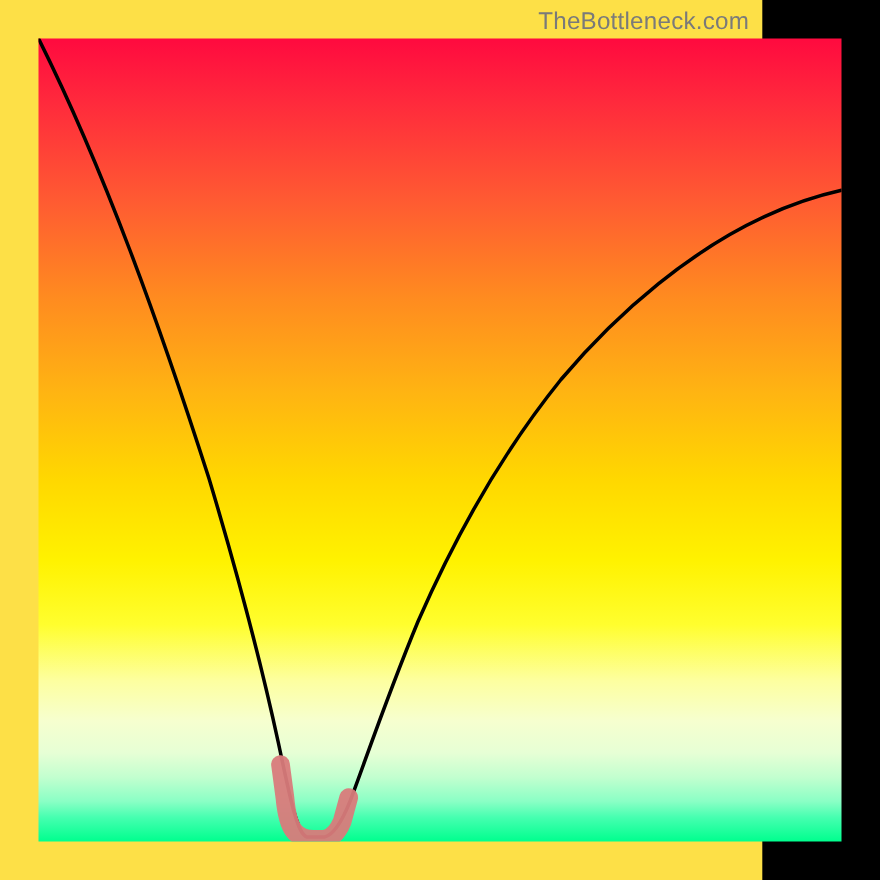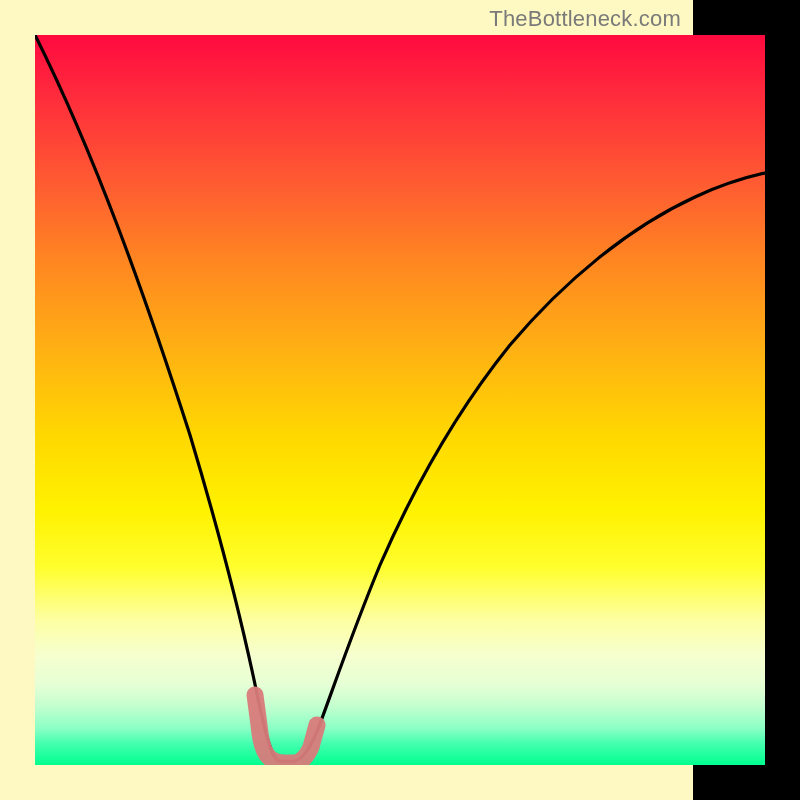--- a/index.html
+++ b/index.html
@@ -8,21 +8,21 @@
     width: 800px;
     height: 800px;
     background: #000;
     overflow: hidden;
     font-family: Arial, Helvetica, sans-serif;
   }
   .frame {
     position: absolute;
     left: 0; top: 0;
     width: 693px; height: 800px;
-    background: #fef9c3;
+    background: #fde047;
   }
   .plot {
     position: absolute;
     left: 35px;
     top: 35px;
     width: 730px;
     height: 730px;
     background: linear-gradient(to bottom,
       #ff0a3f 0%,
       #ff2a3c 8%,

